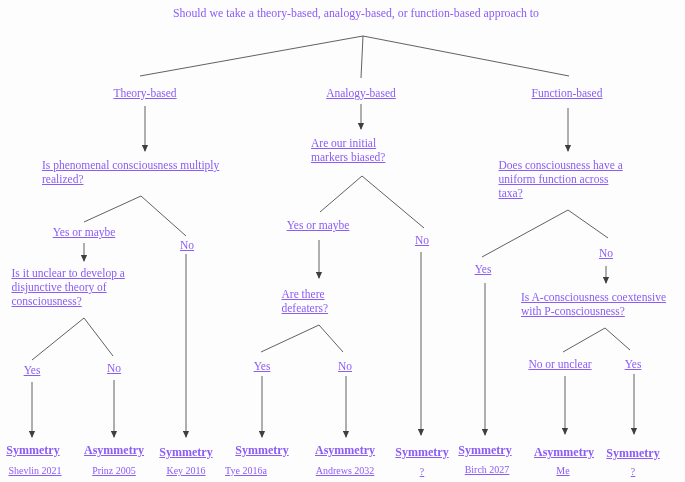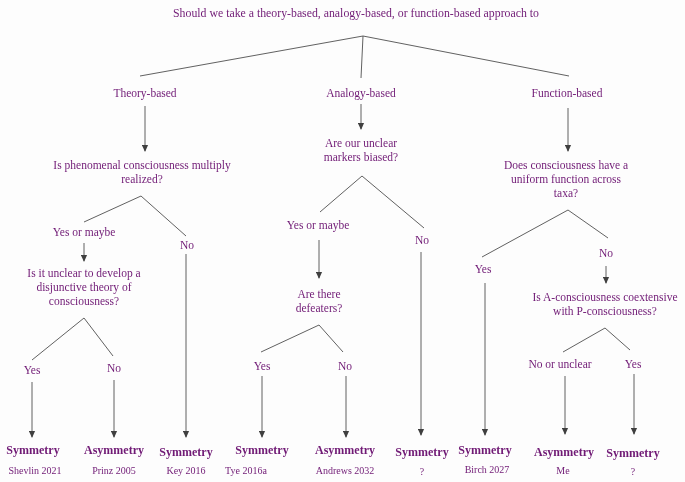--- a/index.html
+++ b/index.html
@@ -3,35 +3,36 @@
 <meta charset="utf-8">
 <style>
   html, body { margin: 0; padding: 0; }
   body { background: #ffffff; }
   #canvas {
     position: relative;
     width: 685px;
     height: 482px;
     background: #fdfdfd;
     font-family: "Liberation Serif", "DejaVu Serif", serif;
-    color: #701a75;
+    color: #8b5cf6;
     overflow: hidden;
   }
   #edges {
     position: absolute;
     left: 0; top: 0;
     width: 685px; height: 482px;
   }
   .lbl {
     position: absolute;
     transform: translateX(-50%);
     white-space: nowrap;
     font-size: 11.5px;
     line-height: 14px;
-    text-align: center;
+    text-align: left;
+    text-decoration: underline;
   }
   .q {
     white-space: normal;
   }
   .title {
     position: absolute;
     left: 356px;
     top: 6px;
     transform: translateX(-50%);
     width: 560px;
@@ -104,21 +105,21 @@
   <div class="lbl" style="left:361px; top:86px">Analogy-based</div>
   <div class="lbl" style="left:567px; top:86px">Function-based</div>
 
   <div class="lbl q" style="left:142px; top:158px; width:200px">Is phenomenal consciousness multiply realized?</div>
   <div class="lbl" style="left:84px;  top:225px">Yes or maybe</div>
   <div class="lbl" style="left:187px; top:238px">No</div>
   <div class="lbl q" style="left:84px; top:266px; width:145px">Is it unclear to develop a disjunctive theory of consciousness?</div>
   <div class="lbl" style="left:32px;  top:363px">Yes</div>
   <div class="lbl" style="left:114px; top:361px">No</div>
 
-  <div class="lbl q" style="left:361px; top:136px; width:100px">Are our unclear markers biased?</div>
+  <div class="lbl q" style="left:361px; top:136px; width:100px">Are our initial markers biased?</div>
   <div class="lbl" style="left:318px; top:218px">Yes or maybe</div>
   <div class="lbl" style="left:422px; top:233px">No</div>
   <div class="lbl q" style="left:319px; top:287px; width:75px">Are there defeaters?</div>
   <div class="lbl" style="left:262px; top:359px">Yes</div>
   <div class="lbl" style="left:345px; top:359px">No</div>
 
   <div class="lbl q" style="left:566px; top:158px; width:135px">Does consciousness have a uniform function across taxa?</div>
   <div class="lbl" style="left:483px; top:262px">Yes</div>
   <div class="lbl" style="left:606px; top:246px">No</div>
   <div class="lbl q" style="left:605px; top:290px; width:168px">Is A-consciousness coextensive with P-consciousness?</div>

